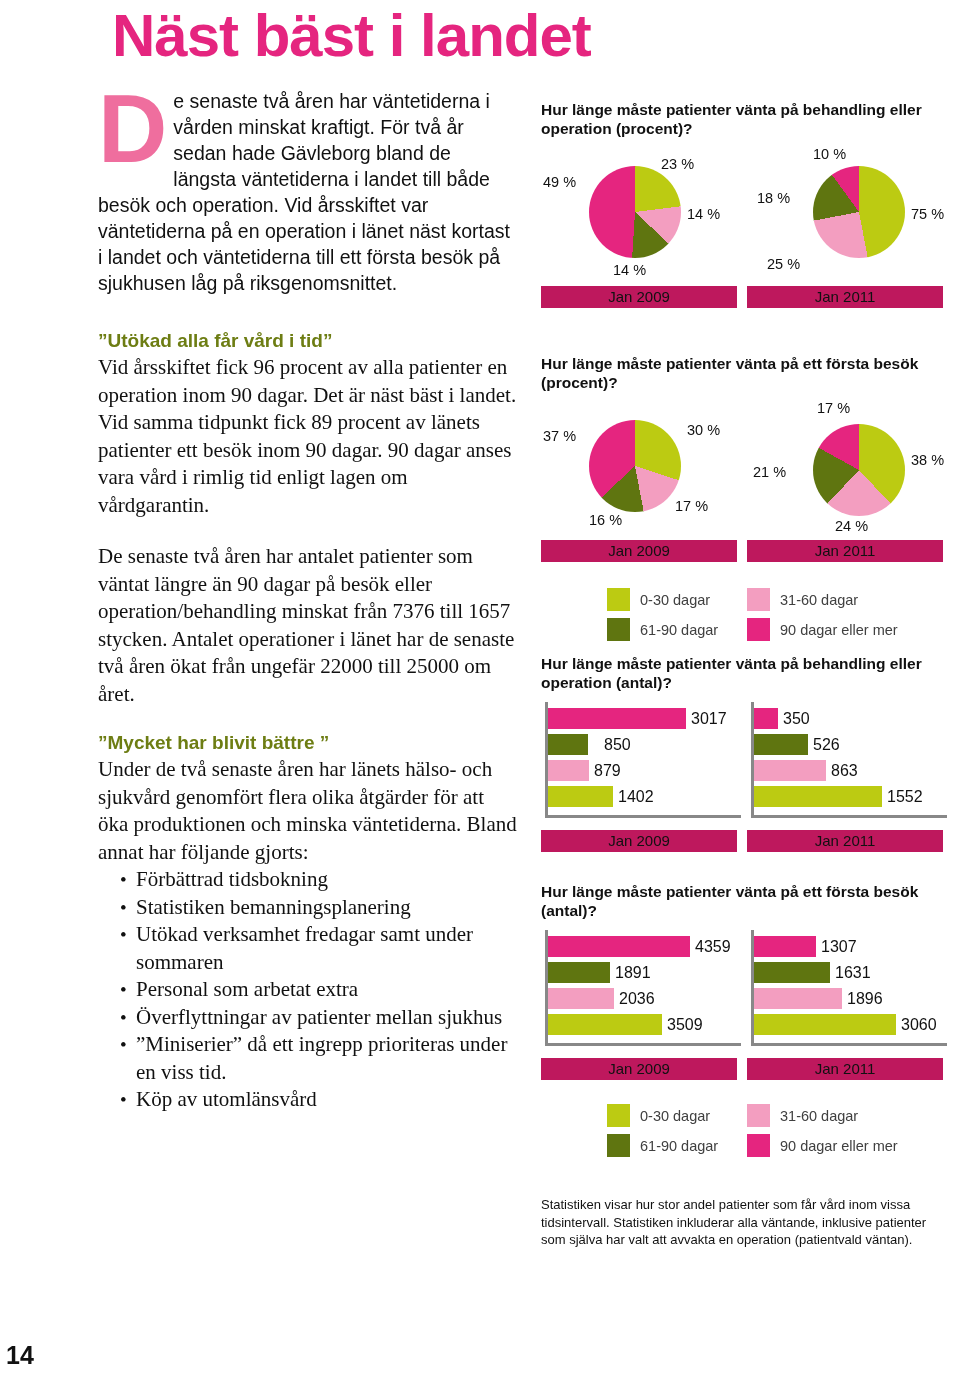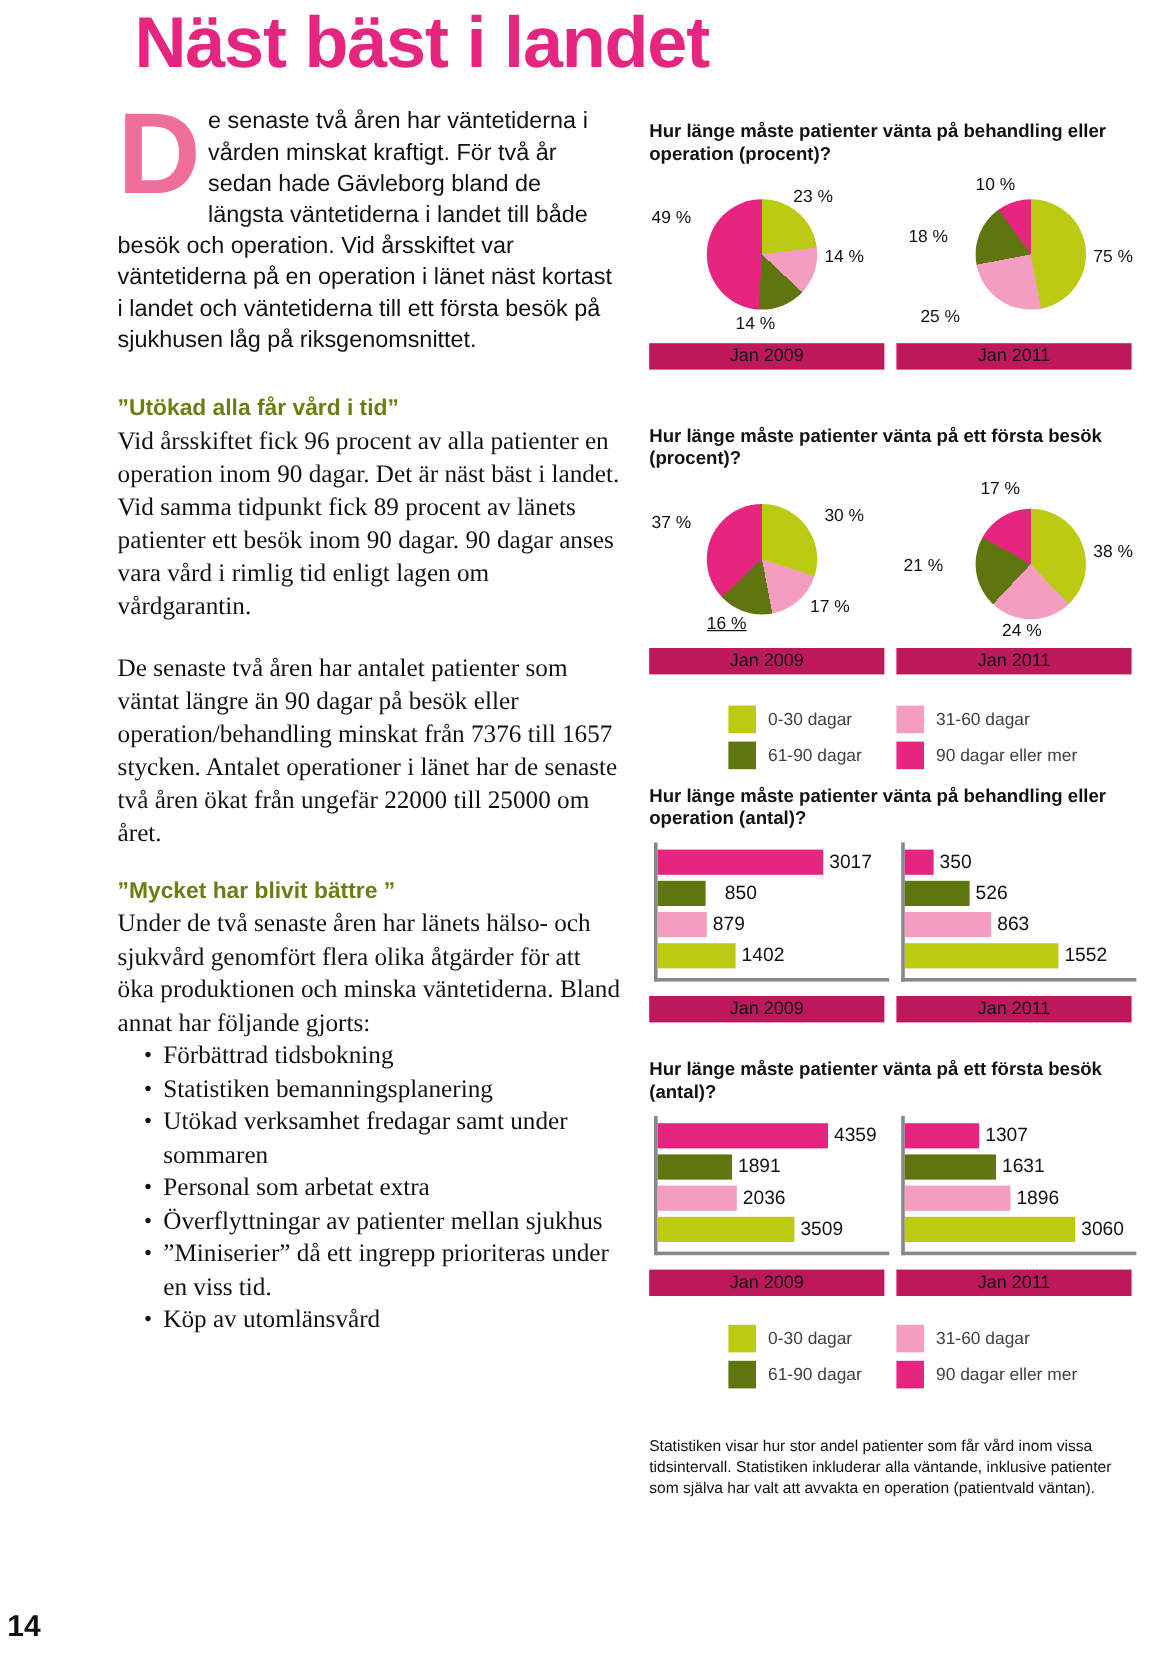--- a/index.html
+++ b/index.html
@@ -182,21 +182,21 @@
     </div>
 
     <div class="chart-block" style="margin-top:44px;">
       <div class="chart-title">Hur länge måste patienter vänta på ett första besök (procent)?</div>
       <div class="pie-row">
 
         <div class="pie-half left">
           <div class="pie" style="left:48px;top:22px;background:conic-gradient(#bccb12 0 108deg,#f39ec0 108deg 169.2deg,#5f7510 169.2deg 226.8deg,#e5257f 226.8deg 360deg);"></div>
           <div class="plabel" style="left:146px;top:24px;">30 %</div>
           <div class="plabel" style="left:134px;top:100px;">17 %</div>
-          <div class="plabel" style="left:48px;top:114px;text-decoration:underline;">16 %</div>
+          <div class="plabel" style="left:48px;top:114px;">16 %</div>
           <div class="plabel" style="left:2px;top:30px;">37 %</div>
         </div>
 
         <div class="pie-half right">
           <div class="pie" style="left:70px;top:26px;background:conic-gradient(#bccb12 0 136.8deg,#f39ec0 136.8deg 223.2deg,#5f7510 223.2deg 298.8deg,#e5257f 298.8deg 360deg);"></div>
           <div class="plabel" style="left:168px;top:54px;">38 %</div>
           <div class="plabel" style="left:92px;top:120px;">24 %</div>
           <div class="plabel" style="left:10px;top:66px;">21 %</div>
           <div class="plabel" style="left:74px;top:2px;">17 %</div>
         </div>

